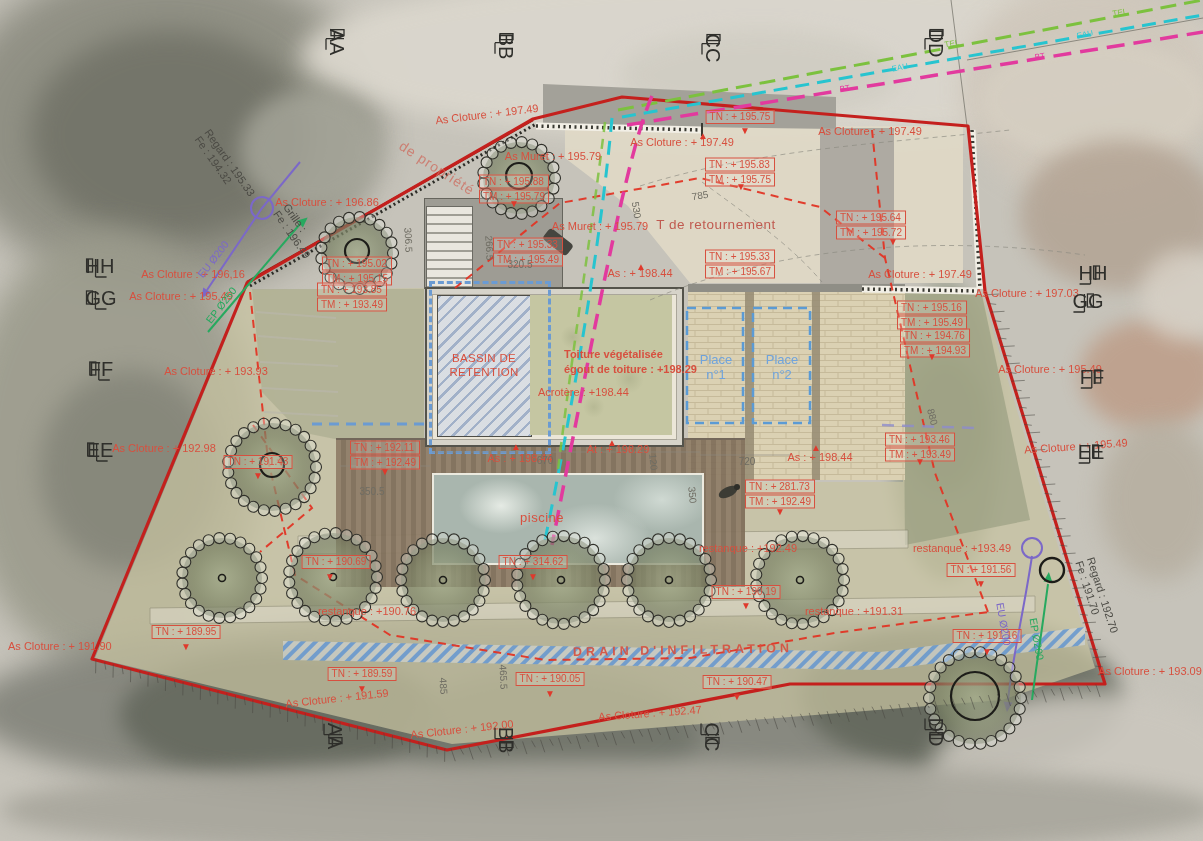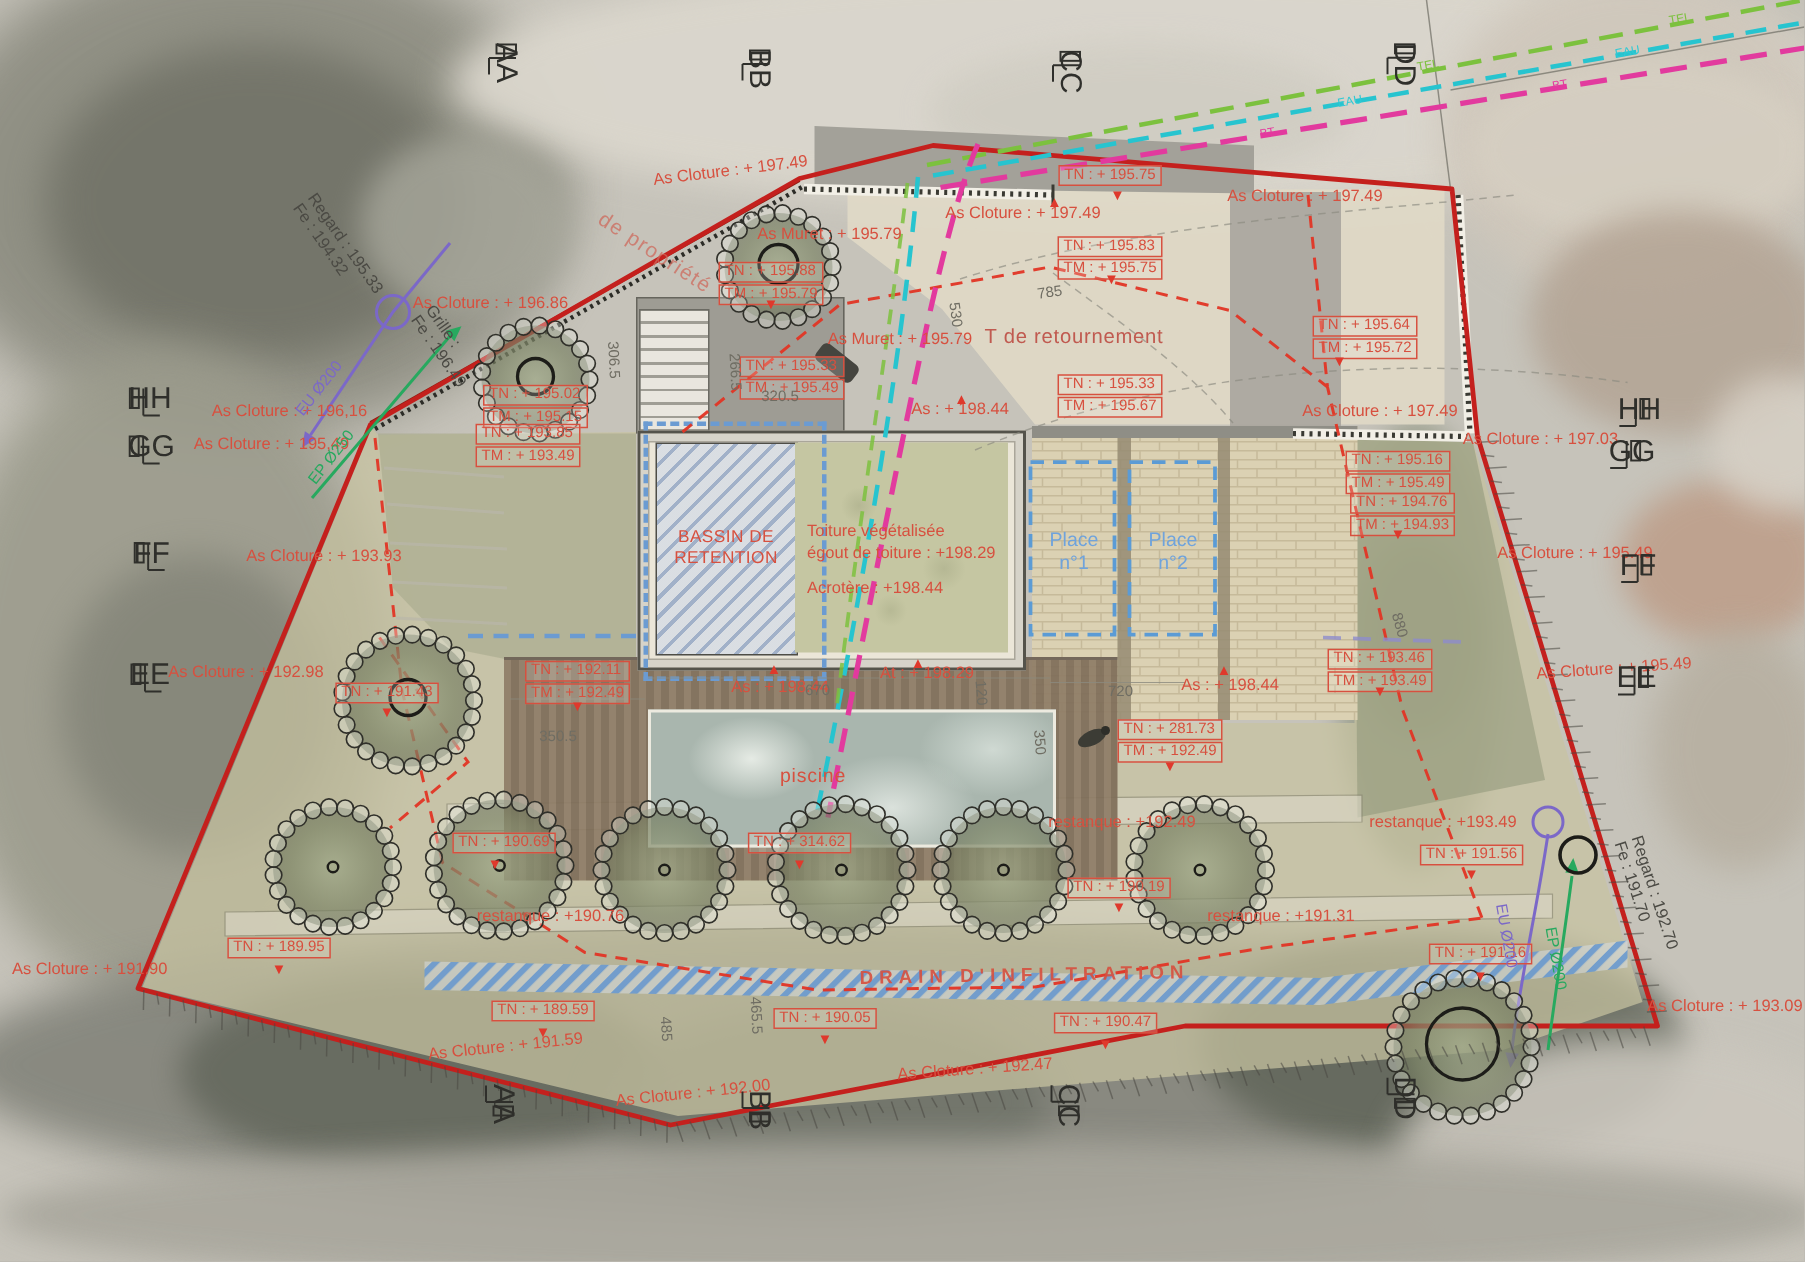--- a/index.html
+++ b/index.html
@@ -666,21 +666,21 @@
       <div class="anno k-red" style="left: 962px; top: 548px; transform: translate(-50%, -50%) rotate(0deg);">restanque : +193.49</div>
       <div class="anno k-red" style="left: 854px; top: 611px; transform: translate(-50%, -50%) rotate(0deg);">restanque : +191.31</div>
       <div class="anno k-red" style="left: 367px; top: 611px; transform: translate(-50%, -50%) rotate(0deg);">restanque : +190.76</div>
       <div class="anno k-box" style="left: 740px; top: 117px; transform: translate(-50%, -50%) rotate(0deg);">
         <div class="bx">TN : + 195.75</div>
       </div>
       <div class="anno k-box" style="left: 740px; top: 172px; transform: translate(-50%, -50%) rotate(0deg);">
         <div class="bx">TN : + 195.83</div>
         <div class="bx">TM : + 195.75</div>
       </div>
-      <div class="anno k-box" style="left: 900px; top: 225px; transform: translate(-50%, -50%) rotate(0deg); padding-left: 20px;">
+      <div class="anno k-box" style="left: 861px; top: 225px; transform: translate(-50%, -50%) rotate(0deg); padding-left: 20px;">
         <div class="bx">TN : + 195.64</div>
         <div class="bx">TM : + 195.72</div>
       </div>
       <div class="anno k-box" style="left: 514px; top: 189px; transform: translate(-50%, -50%) rotate(0deg);">
         <div class="bx">TN : + 195.88</div>
         <div class="bx">TM : + 195.79</div>
       </div>
       <div class="anno k-box" style="left: 528px; top: 252px; transform: translate(-50%, -50%) rotate(0deg);">
         <div class="bx">TN : + 195.33</div>
         <div class="bx">TM : + 195.49</div>
@@ -744,21 +744,21 @@
       <div class="anno k-box" style="left: 550px; top: 679px; transform: translate(-50%, -50%) rotate(0deg);">
         <div class="bx">TN : + 190.05</div>
       </div>
       <div class="anno k-box" style="left: 737px; top: 682px; transform: translate(-50%, -50%) rotate(0deg);">
         <div class="bx">TN : + 190.47</div>
       </div>
       <div class="anno k-redc" style="left: 484px; top: 365px; transform: translate(-50%, -50%) rotate(0deg);">
         <div>BASSIN DE</div>
         <div>RETENTION</div>
       </div>
-      <div class="anno k-redl" style="left: 538px; top: 362px; transform: translate(0px, -50%) rotate(0deg);">
+      <div class="anno k-redl" style="left: 564px; top: 362px; transform: translate(0px, -50%) rotate(0deg); font-weight: bold;">
         <div>Toiture végétalisée</div>
         <div>égout de toiture : +198.29</div>
       </div>
       <div class="anno k-blue" style="left: 716px; top: 367px; transform: translate(-50%, -50%) rotate(0deg);">
         <div>Place</div>
         <div>n°1</div>
       </div>
       <div class="anno k-blue" style="left: 782px; top: 367px; transform: translate(-50%, -50%) rotate(0deg);">
         <div>Place</div>
         <div>n°2</div>

